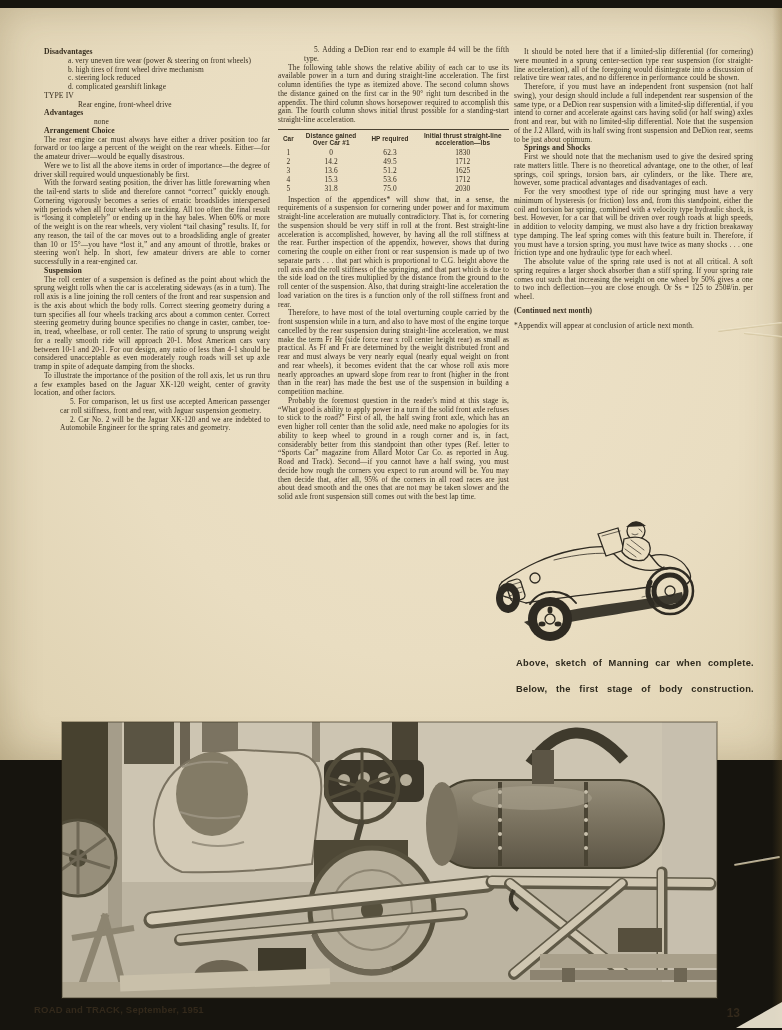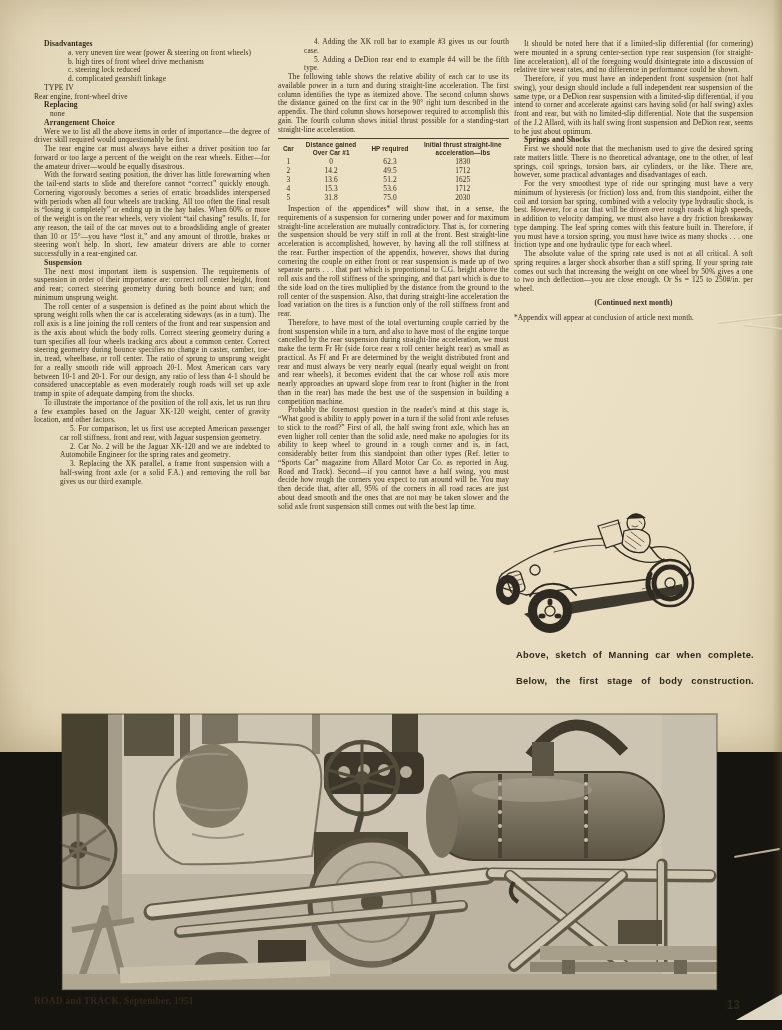--- a/index.html
+++ b/index.html
@@ -3,21 +3,21 @@
 <meta charset="utf-8">
 <style>
   * { box-sizing: border-box; }
   html,body { margin:0; padding:0; }
   body {
     width:782px; height:1030px; position:relative; overflow:hidden;
     background:#16140e;
     font-family:"Liberation Serif","DejaVu Serif",serif;
   }
   .page {
-    position:absolute; left:0; top:0; width:782px; height:752px;
+    position:absolute; left:0; top:8px; width:782px; height:752px;
     background:
       radial-gradient(ellipse at 55% 40%, #eee2c8 0%, #e9ddc1 55%, #e0d3b3 90%, #d3c5a2 100%);
     box-shadow: inset 0 0 40px rgba(90,70,30,.25);
     color:#36,2e,20;
   }
   .edge-shade { position:absolute; right:0; top:0; width:10px; height:1016px;
     background:linear-gradient(to left, rgba(120,95,45,.28), rgba(120,95,45,0)); }
   .crease { position:absolute; background:linear-gradient(to bottom,#f4ecd6, #c9b98f); opacity:.8; }
   .crease1 { right:0; top:318px; width:64px; height:2px; transform:rotate(-7deg); }
   .crease2 { right:0; top:326px; width:38px; height:1.5px; transform:rotate(6deg); }
@@ -28,58 +28,58 @@
   }
   .col {
     position:absolute; color:#362d1f;
     font-size:7.4px; line-height:8.75px; text-align:justify;
     letter-spacing:.1px;
   }
   #col-left  { left:34px;  top:40px; width:236px; }
   #col-mid   { left:278px; top:38px; width:231px; }
   #col-right { left:514px; top:40px; width:239px; }
   .col p { margin:0; text-indent:10px; }
-  .col p.first { text-indent:0; }
+  .col p.first { text-indent:0;margin-left:44px; }
   .h-run { font-weight:bold; font-size:7.7px; margin:2px 0 0; }
   .h-ind { text-indent:11px; }
   .h-marg { text-indent:0; margin-left:-4px; }
   .h-caps { font-weight:normal; text-indent:0; margin-left:-6px; margin-top:3px; }
   .sub { text-indent:6px; }
   .li  { padding-left:24px; text-indent:-12px; margin-top:1px; }
   .num { padding-left:26px; text-indent:-13px; margin-top:2px; }
 
   table.data { width:100%; border-collapse:collapse; margin:4px 0 3px; border-top:1px solid #4a4131; }
   table.data th {
     font-family:"Liberation Sans","DejaVu Sans",sans-serif;
     font-weight:bold; font-size:6.4px; line-height:7.4px; text-align:center;
     padding:2px 1px 1px; color:#352d1f;
   }
   table.data td {
     font-size:7.4px; text-align:center; padding:0 2px; line-height:9px; color:#362d1f;
   }
-  .continued { text-align:center; font-weight:bold; margin-top:5px !important; text-indent:0 !important; }
+  .continued { text-align:left; font-weight:bold; margin-top:5px !important; text-indent:0 !important; }
   .appendix { margin-top:6px !important; text-indent:0 !important; }
 
   .sketch { position:absolute; left:494px; top:496px; width:212px; height:150px; }
   .caption {
     position:absolute; left:516px; width:238px;
     font-family:"Liberation Sans","DejaVu Sans",sans-serif;
     font-weight:bold; font-size:9.3px; color:#2e2a1e; letter-spacing:.3px;
     text-align:justify; text-align-last:justify;
   }
   #caption-above { top:650px; }
   #caption-below { top:676px; }
 
   .photo {
     position:absolute; left:62px; top:714px; width:655px; height:276px;
     background:#c3bbaa; overflow:hidden; box-shadow:0 0 0 1px rgba(60,50,30,.35);
   }
   .footer-line {
     position:absolute; left:34px; top:996px;
-    font-family:Liberation Serif, serif;
+    font-family:Liberation Sans, sans-serif;
     font-weight:bold; font-size:9.5px; color:#33291b; letter-spacing:.2px;
   }
   .page-num {
     position:absolute; right:42px; top:998px;
     font-family:Liberation Sans, sans-serif;
     font-weight:bold; font-size:12px; color:#33291b;
   }
   svg { display:block; }
 </style>
 </head>
@@ -93,37 +93,34 @@
   <div class="corner-fold"></div>
 
   <div class="col" id="col-left">
     <p class="h-run h-ind">Disadvantages</p>
     <p class="li">a. very uneven tire wear (power &amp; steering on front wheels)</p>
     <p class="li">b. high tires of front wheel drive mechanism</p>
     <p class="li">c. steering lock reduced</p>
     <p class="li">d. complicated gearshift linkage</p>
     <p class="h-run h-caps">TYPE IV</p>
     <p class="first sub">Rear engine, front-wheel drive</p>
-    <p class="h-run h-ind">Replacing</p>
+    <p class="h-run h-ind">Advantages</p>
     <p class="first" style="text-indent:16px">none</p>
     <p class="h-run h-marg">Arrangement Choice</p>
+    <p>The rear engine car must always have either a driver position too far forward or too large a percent of the weight on the rear wheels. Either—for the amateur driver—would be equally disastrous.</p>
     <p>Were we to list all the above items in order of importance—the degree of driver skill required would unquestionably be first.</p>
-    <p>The rear engine car must always have either a driver position too far forward or too large a percent of the weight on the rear wheels. Either—for the amateur driver—would be equally disastrous.</p>
     <p>With the forward seating position, the driver has little forewarning when the tail-end starts to slide and therefore cannot “correct” quickly enough. Cornering vigorously becomes a series of erratic broadslides interspersed with periods when all four wheels are tracking. All too often the final result is “losing it completely” or ending up in the hay bales. When 60% or more of the weight is on the rear wheels, very violent “tail chasing” results. If, for any reason, the tail of the car moves out to a broadsliding angle of greater than 10 or 15°—you have “lost it,” and any amount of throttle, brakes or steering won't help. In short, few amateur drivers are able to corner successfully in a rear-engined car.</p>
     <p class="h-run h-marg">Suspension</p>
-    <p>The next most important item is suspension. The requirements of suspension in order of their importance are: correct roll center height, front and rear; correct steering geometry during both bounce and turn; and minimum unsprung weight.</p>
     <p>The roll center of a suspension is defined as the point about which the sprung weight rolls when the car is accelerating sideways (as in a turn). The roll axis is a line joining the roll centers of the front and rear suspension and is the axis about which the body rolls. Correct steering geometry during a turn specifies all four wheels tracking arcs about a common center. Correct steering geometry during bounce specifies no change in caster, camber, toe-in, tread, wheelbase, or roll center. The ratio of sprung to unsprung weight for a really smooth ride will approach 20-1. Most American cars vary between 10-1 and 20-1. For our design, any ratio of less than 4-1 should be considered unacceptable as even moderately rough roads will set up axle tramp in spite of adequate damping from the shocks.</p>
     <p>To illustrate the importance of the position of the roll axis, let us run thru a few examples based on the Jaguar XK-120 weight, center of gravity location, and other factors.</p>
     <p class="num">5. For comparison, let us first use accepted American passenger car roll stiffness, front and rear, with Jaguar suspension geometry.</p>
     <p class="num">2. Car No. 2 will be the Jaguar XK-120 and we are indebted to Automobile Engineer for the spring rates and geometry.</p>
-    <p class="num">3. Replacing the XK parallel, a frame front suspension with a half-swing front axle (or a solid F.A.) and removing the roll bar gives us our third example.</p>
   </div>
 
   <div class="col" id="col-mid">
-    <p class="num">4. Adding the XK roll bar to example #3 gives us our fourth case.</p>
     <p class="num">5. Adding a DeDion rear end to example #4 will be the fifth type.</p>
     <p>The following table shows the relative ability of each car to use its available power in a turn and during straight-line acceleration. The first column identifies the type as itemized above. The second column shows the distance gained on the first car in the 90° right turn described in the appendix. The third column shows horsepower required to accomplish this gain. The fourth column shows initial thrust possible for a standing-start straight-line acceleration.</p>
 
     <table class="data">
       <thead>
         <tr>
           <th style="width:9%">Car</th>
           <th style="width:28%">Distance gained Over Car #1</th>
           <th style="width:23%">HP required</th>
           <th style="width:40%">Initial thrust straight-line acceleration—lbs</th>

